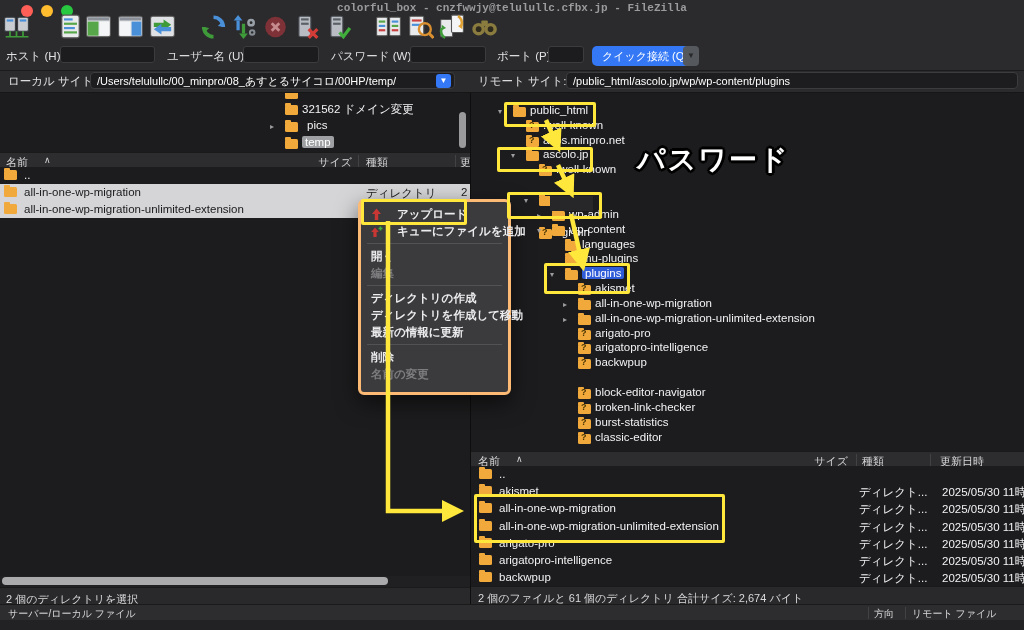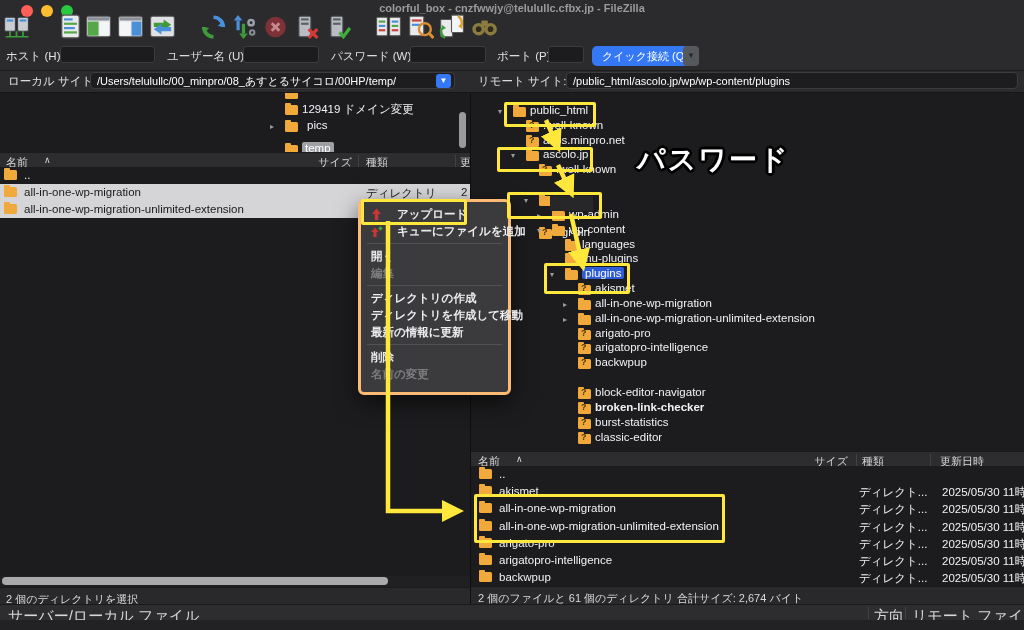--- a/index.html
+++ b/index.html
@@ -1,21 +1,21 @@
 <!DOCTYPE html>
 <html><head>
 <meta charset="utf-8">
 <style>
   html,body{margin:0;padding:0;background:#111;}
   #app{position:relative;width:1024px;height:630px;background:#2b2b2d;overflow:hidden;
        font-family:"Liberation Sans","DejaVu Sans",sans-serif;color:#e8e8ea;
        -webkit-font-smoothing:antialiased;}
   .abs{position:absolute;}
   
-  .titlebar{left:0;top:0;width:1024px;height:14px;}
+  .titlebar{left:0;top:0;width:1024px;height:14px;font-family:Liberation Mono, monospace;}
   .title{width:1024px;text-align:center;top:2px;font-size:11px;font-weight:bold;color:#9b9b9d;}
   .tl{width:12px;height:12px;border-radius:50%;top:5px;}
   .toolbar{left:0;top:14px;width:1024px;height:27px;}
   .tbicon{top:0;width:27px;height:26px;}
   .tbicon svg{width:100%;height:100%;}
   
   .quickbar{left:0;top:42px;width:1024px;height:28px;border-bottom:1px solid #1b1b1c;}
   .qlabel{top:7px;font-size:11.5px;color:#e2e2e4;white-space:nowrap;}
   .qinput{top:4px;height:17px;background:#1c1c1e;border:1px solid #3c3c3f;border-radius:3px;
           color:#fff;font-size:11px;padding:0 4px;box-sizing:border-box;}
@@ -51,21 +51,21 @@
   .lrow.sel{background:#d5d5d7;}
   .lrow .cell{position:absolute;top:2px;font-size:11.5px;color:#f2f2f4;white-space:nowrap;}
   .lrow.sel .cell{color:#1a1a1c;}
   .statusbar{background:#29292b;border-top:1px solid #1a1a1b;}
   .statusbar span{position:absolute;top:4px;font-size:11px;color:#dadadc;white-space:nowrap;}
   .hscroll{background:#202022;}
   .hthumb{position:absolute;top:1px;height:8px;background:#aaaaac;border-radius:4px;}
   .vthumb{position:absolute;width:7px;background:#9a9a9c;border-radius:4px;}
   
   .queuehead{background:#2d2d2f;border-top:1px solid #1a1a1b;border-bottom:1px solid #1a1a1b;}
-  .queuehead span{position:absolute;top:2px;font-size:15px;color:#d8d8da;white-space:nowrap;}
+  .queuehead span{position:absolute;top:2px;font-size:10px;color:#d8d8da;white-space:nowrap;}
   .queuebody{background:#222224;}
   
   .ctxmenu{left:358px;top:199px;width:147px;height:190px;background:#3b3b3e;border:3px solid #fdba74;
            border-radius:6px;box-shadow:0 8px 22px rgba(0,0,0,.55);z-index:50;font-weight:bold;}
   .mitem{position:absolute;left:0;width:100%;height:17px;font-size:11.5px;color:#ececee;}
   .mitem .mtext{position:absolute;top:1px;white-space:nowrap;}
   .mitem.disabled{color:#7d7d80;}
   .msep{position:absolute;left:6px;width:135px;height:1px;background:#525255;}
   .micon{position:absolute;left:9px;top:2px;width:13px;height:13px;}
   
@@ -211,28 +211,28 @@
       <span>/public_html/ascolo.jp/wp/wp-content/plugins</span>
     </div>
   </div>
 
   <div class="abs tree" id="local-tree" style="left:0;top:93px;width:470px;height:60px">
       <div class="tree-row" style="top: -7px; height: 15px;">
         <span class="ficon" style="left: 285px;"></span>
       </div>
       <div class="tree-row" style="top: 9px; height: 15px;">
         <span class="ficon" style="left: 285px;"></span>
-        <span class="tlabel" style="left: 302px;">129419 ドメイン変更</span>
+        <span class="tlabel" style="left: 302px;">321562 ドメイン変更</span>
       </div>
       <div class="tree-row" style="top: 26px; height: 15px;">
         <span class="chev" style="left: 270px;">▸</span>
         <span class="ficon" style="left: 285px;"></span>
         <span class="tlabel" style="left: 307px;">pics</span>
       </div>
-      <div class="tree-row" style="top: 49px; height: 15px;">
+      <div class="tree-row" style="top: 43px; height: 15px;">
         <span class="ficon" style="left: 285px;"></span>
         <span class="tlabel selgray" style="left: 302px;">temp</span>
       </div>
       <div class="tree-row" style="top: 59px; height: 15px;"></div>
     </div>
   <div class="abs vthumb" style="left:459px;top:112px;height:36px"></div>
 
   <div class="abs colhead" id="local-colhead" style="left:0;top:152px;width:470px;height:15px">
       <span style="left: 6px;">名前</span>
       <span style="left: 44px; font-size: 9px;">∧</span>
@@ -346,21 +346,21 @@
         <span class="tlabel" style="left: 124px;">arigatopro-intelligence</span>
       </div>
       <div class="tree-row" style="top: 263.3px; height: 14px;">
         <span class="ficon q" style="left: 107px;"></span>
         <span class="tlabel" style="left: 124px;">backwpup</span>
       </div>
       <div class="tree-row" style="top: 293px; height: 14px;">
         <span class="ficon q" style="left: 107px;"></span>
         <span class="tlabel" style="left: 124px;">block-editor-navigator</span>
       </div>
-      <div class="tree-row" style="top: 307.85px; height: 14px; font-weight: bold;">
+      <div class="tree-row" style="top: 307.85px; height: 14px;">
         <span class="ficon q" style="left: 107px;"></span>
         <span class="tlabel" style="left: 124px;">broken-link-checker</span>
       </div>
       <div class="tree-row" style="top: 322.7px; height: 14px;">
         <span class="ficon q" style="left: 107px;"></span>
         <span class="tlabel" style="left: 124px;">burst-statistics</span>
       </div>
       <div class="tree-row" style="top: 337.55px; height: 14px;">
         <span class="ficon q" style="left: 107px;"></span>
         <span class="tlabel" style="left: 124px;">classic-editor</span>

